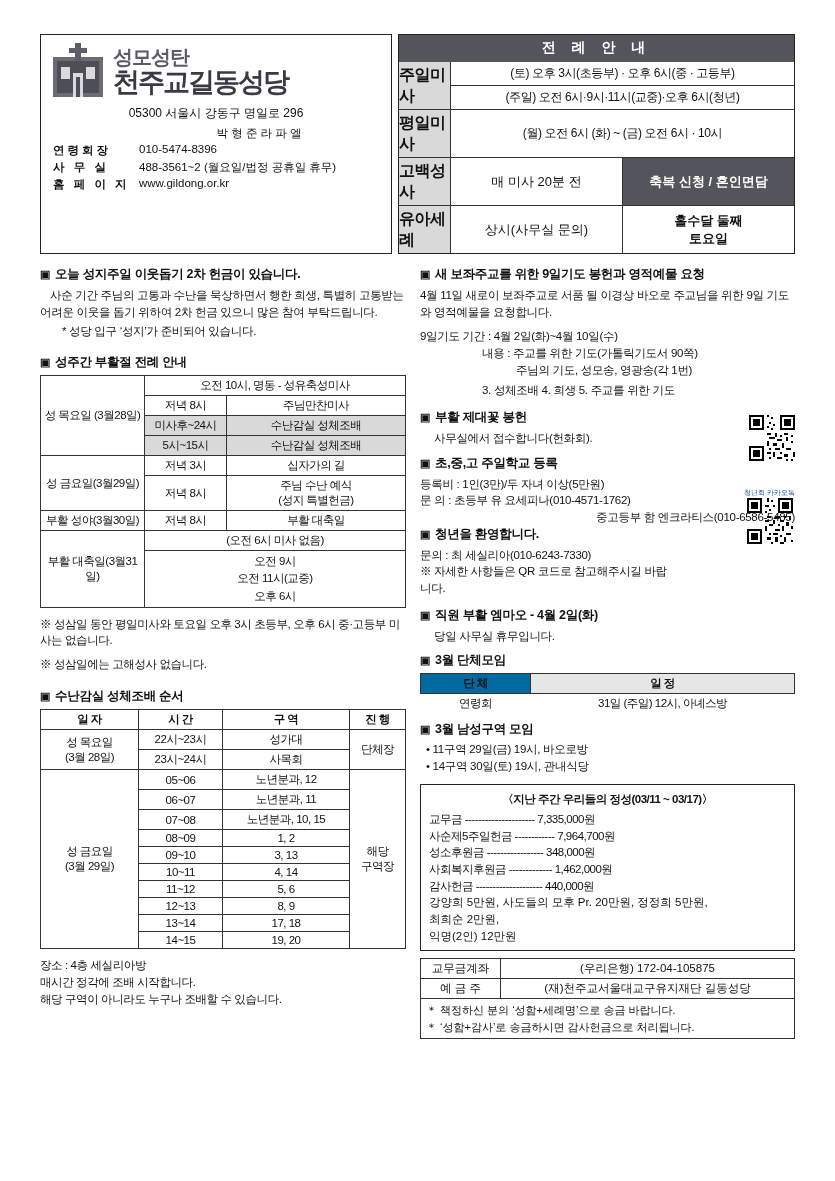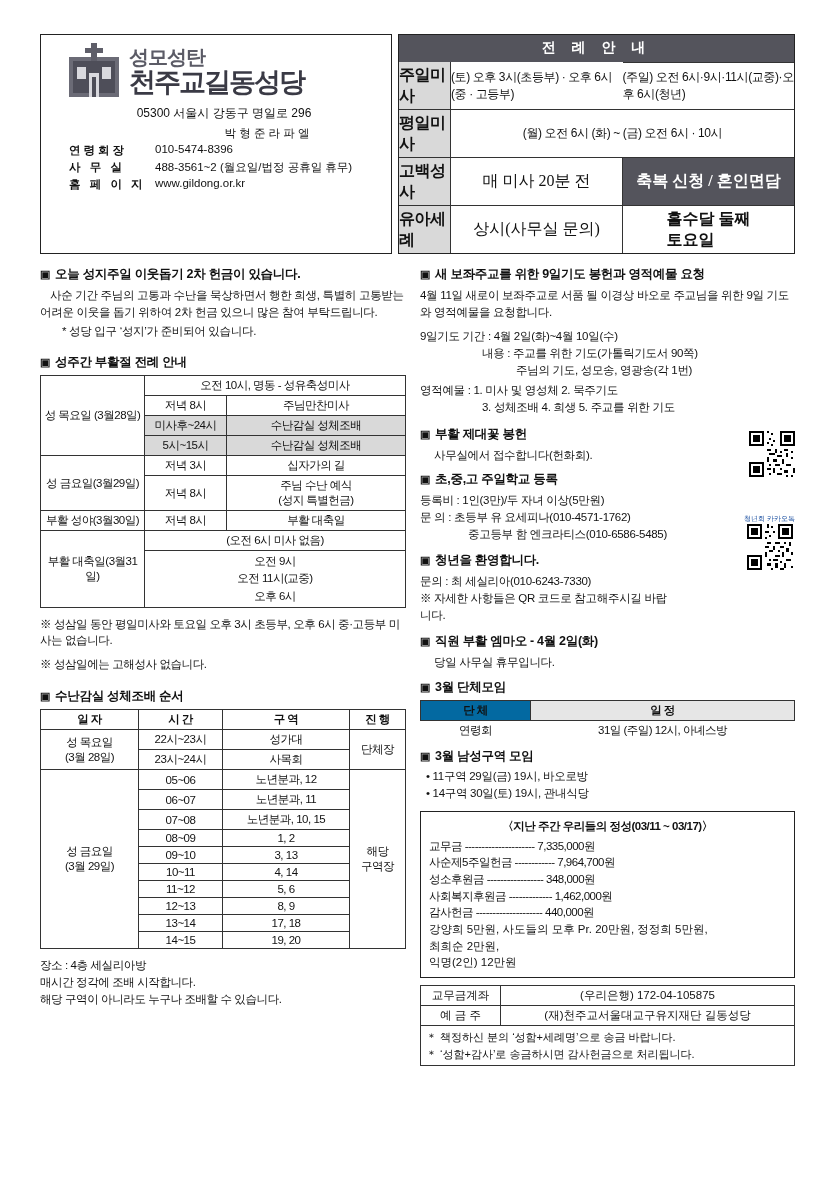--- a/index.html
+++ b/index.html
@@ -10,46 +10,46 @@
     font-family: "Liberation Sans", sans-serif;
     color: #111;
     font-size: 11.5px;
     position: relative;
     overflow: hidden;
   }
   .page { position:relative; width:835px; height:1181px; padding: 34px 40px 0 40px; }
 
   
   .header { display:flex; align-items:stretch; gap:0; height: 220px; }
-  .head-left { width: 352px; border:1.5px solid #222; padding: 8px 10px 6px 26px; }
+  .head-left { width: 352px; border:1.5px solid #222; padding: 8px 10px 6px 10px; }
   .logo-row { display:flex; align-items:center; gap:8px; margin-bottom:2px; }
   .logo-mark { width: 54px; height: 56px; flex:0 0 54px; position:relative; }
   .church-names { line-height:1.0; }
   .cn1 { font-size: 20px; font-weight:bold; letter-spacing:-1px; color:#5b5b66; }
   .cn2 { font-size: 27px; font-weight:bold; letter-spacing:-2px; color:#3a3a45; margin-top:2px; }
   .addr { text-align:center; font-size:12px; margin: 6px 0 3px 0; }
   .info-tbl { width:100%; border-collapse:collapse; font-size:11.5px; }
   .info-tbl td { padding: 1px 2px; vertical-align: top; }
   .info-tbl td.lbl { width: 86px; font-weight:bold; letter-spacing: 3px; white-space:nowrap; }
   .info-tbl td.val { }
   .ctr { text-align:center; }
 
   .head-right { flex:1; margin-left:6px; border:1.5px solid #222; display:flex; flex-direction:column; }
   .hr-title { background:#54545c; color:#fff; text-align:center; font-weight:bold; font-size:14px; letter-spacing:6px; padding:4px 0 5px 0; }
   .hr-body { flex:1; display:flex; flex-direction:column; }
   .hr-row { display:flex; flex:1; border-top:1px solid #333; }
   .hr-row:first-child { border-top:none; }
   .hr-lab { width: 52px; background:#d9d9d9; display:flex; align-items:center; justify-content:center;
             font-weight:bold; font-size:16px; border-right:1px solid #333; text-align:left; letter-spacing:-0.5px;}
-  .hr-val { flex:1; display:flex; }
+  .hr-val { flex:1; display:flex; flex-direction:column; }
   .hr-sub { flex:1; display:flex; align-items:center; justify-content:center; font-size:12px; border-top:1px solid #333; letter-spacing:-0.4px;}
   .hr-sub:first-child { border-top:none; }
   .hr-dark { background:#54545c; color:#fff; font-weight:bold; }
   .hr-two { display:flex; flex:1; }
-  .hr-two > div { flex:1; display:flex; align-items:center; justify-content:center; font-size:16px;font-family:Liberation Serif, serif; }
+  .hr-two > div { flex:1; display:flex; align-items:center; justify-content:center; text-align:center; font-size:13px; }
   .hr-two > div + div { border-left:1px solid #333; }
 
   
   .cols { display:flex; margin-top:12px; }
   .col-l { width: 380px; padding-right: 14px; }
   .col-r { width: 375px; }
 
   h3.sec { font-size:12.5px; font-weight:bold; margin: 0 0 4px 0; letter-spacing:-0.3px;}
   .sq::before { content:"▣"; margin-right:5px; font-size:11px; }
   p.body { margin: 0 0 9px 0; line-height:1.45; letter-spacing:-0.3px; }
@@ -296,21 +296,20 @@
       <p class="note" style="margin:0;">해당 구역이 아니라도 누구나 조배할 수 있습니다.</p>
     </div>
 
     <div class="col-r">
 
       <h3 class="sec sq">새 보좌주교를 위한 9일기도 봉헌과 영적예물 요청</h3>
       <p class="kv">4월 11일 새로이 보좌주교로 서품 될 이경상 바오로 주교님을 위한 9일 기도와 영적예물을 요청합니다.</p>
       <p class="kv" style="margin-bottom:0;">9일기도 기간 : 4월 2일(화)~4월 10일(수)</p>
       <p class="kv" style="margin:0 0 0 62px;">내용 : 주교를 위한 기도(가톨릭기도서 90쪽)</p>
       <p class="kv" style="margin:0 0 4px 96px;">주님의 기도, 성모송, 영광송(각 1번)</p>
-      <p class="kv" style="margin:0;">영적예물 : 1. 미사 및 영성체 2. 묵주기도</p>
       <p class="kv" style="margin:0 0 10px 62px;">3. 성체조배 4. 희생 5. 주교를 위한 기도</p>
 
       <h3 class="sec sq">부활 제대꽃 봉헌</h3>
       <p class="kv" style="padding-left:14px;">사무실에서 접수합니다(헌화회).</p>
 
       <div class="qr-wrap">
         <svg class="qr" viewBox="0 0 21 21" shape-rendering="crispEdges">
           <rect width="21" height="21" fill="#fff"></rect>
           <g fill="#000">
             <rect x="0" y="0" width="7" height="1"></rect>
@@ -358,21 +357,21 @@
               <rect x="13" y="19" width="2" height="1"></rect>
             <rect x="17" y="20" width="1" height="1"></rect>
               <rect x="19" y="20" width="1" height="1"></rect>
           </g>
         </svg>
       </div>
 
       <h3 class="sec sq">초,중,고 주일학교 등록</h3>
       <p class="kv" style="margin:0;">등록비 : 1인(3만)/두 자녀 이상(5만원)</p>
       <p class="kv" style="margin:0;">문  의 : 초등부 유 요세피나(010-4571-1762)</p>
-      <p class="kv" style="margin:0 0 10px 48px;">중고등부 함 엔크라티스(010-6586-5485)</p>
+      <p class="kv" style="margin:0 0 0 48px;text-align:right;">중고등부 함 엔크라티스(010-6586-5485)</p>
 
       <div class="clear"></div>
 
       <div class="qr2-wrap">
         <div class="qr-cap">청년회 카카오톡</div>
         <svg class="qr" viewBox="0 0 21 21" shape-rendering="crispEdges">
           <rect width="21" height="21" fill="#fff"></rect>
           <g fill="#000">
             <rect x="0" y="0" width="7" height="1"></rect>
               <rect x="0" y="6" width="7" height="1"></rect>

